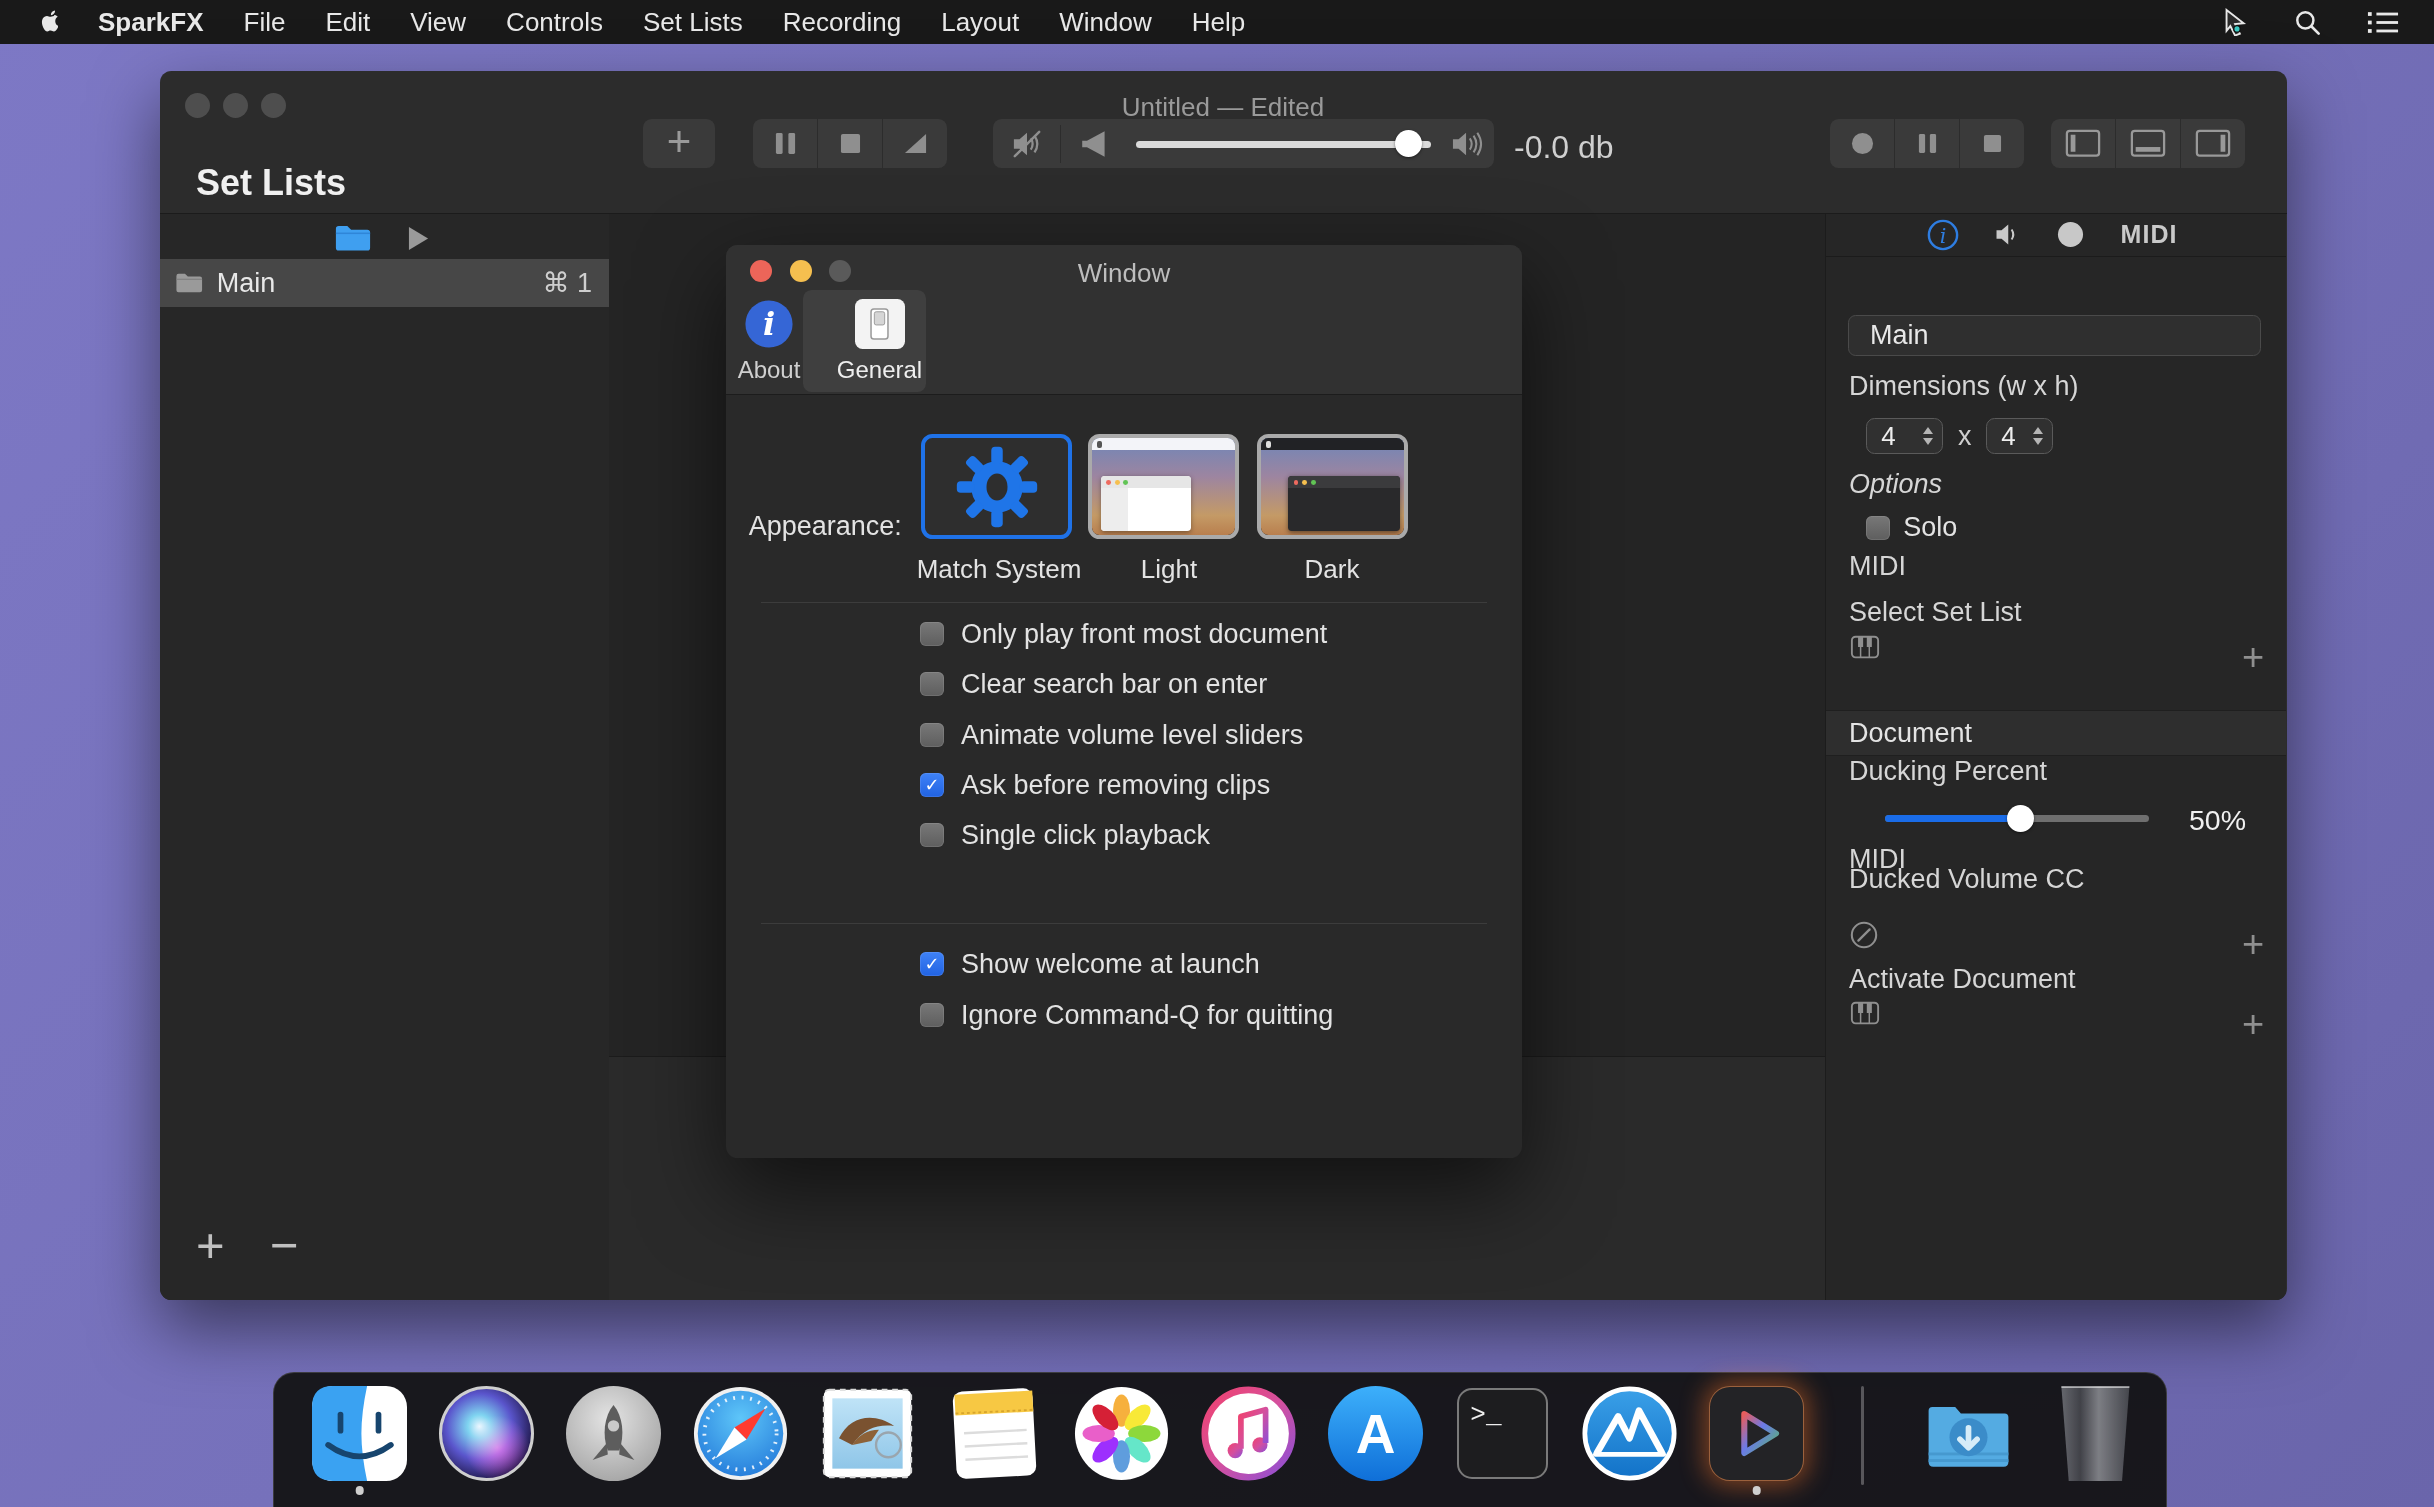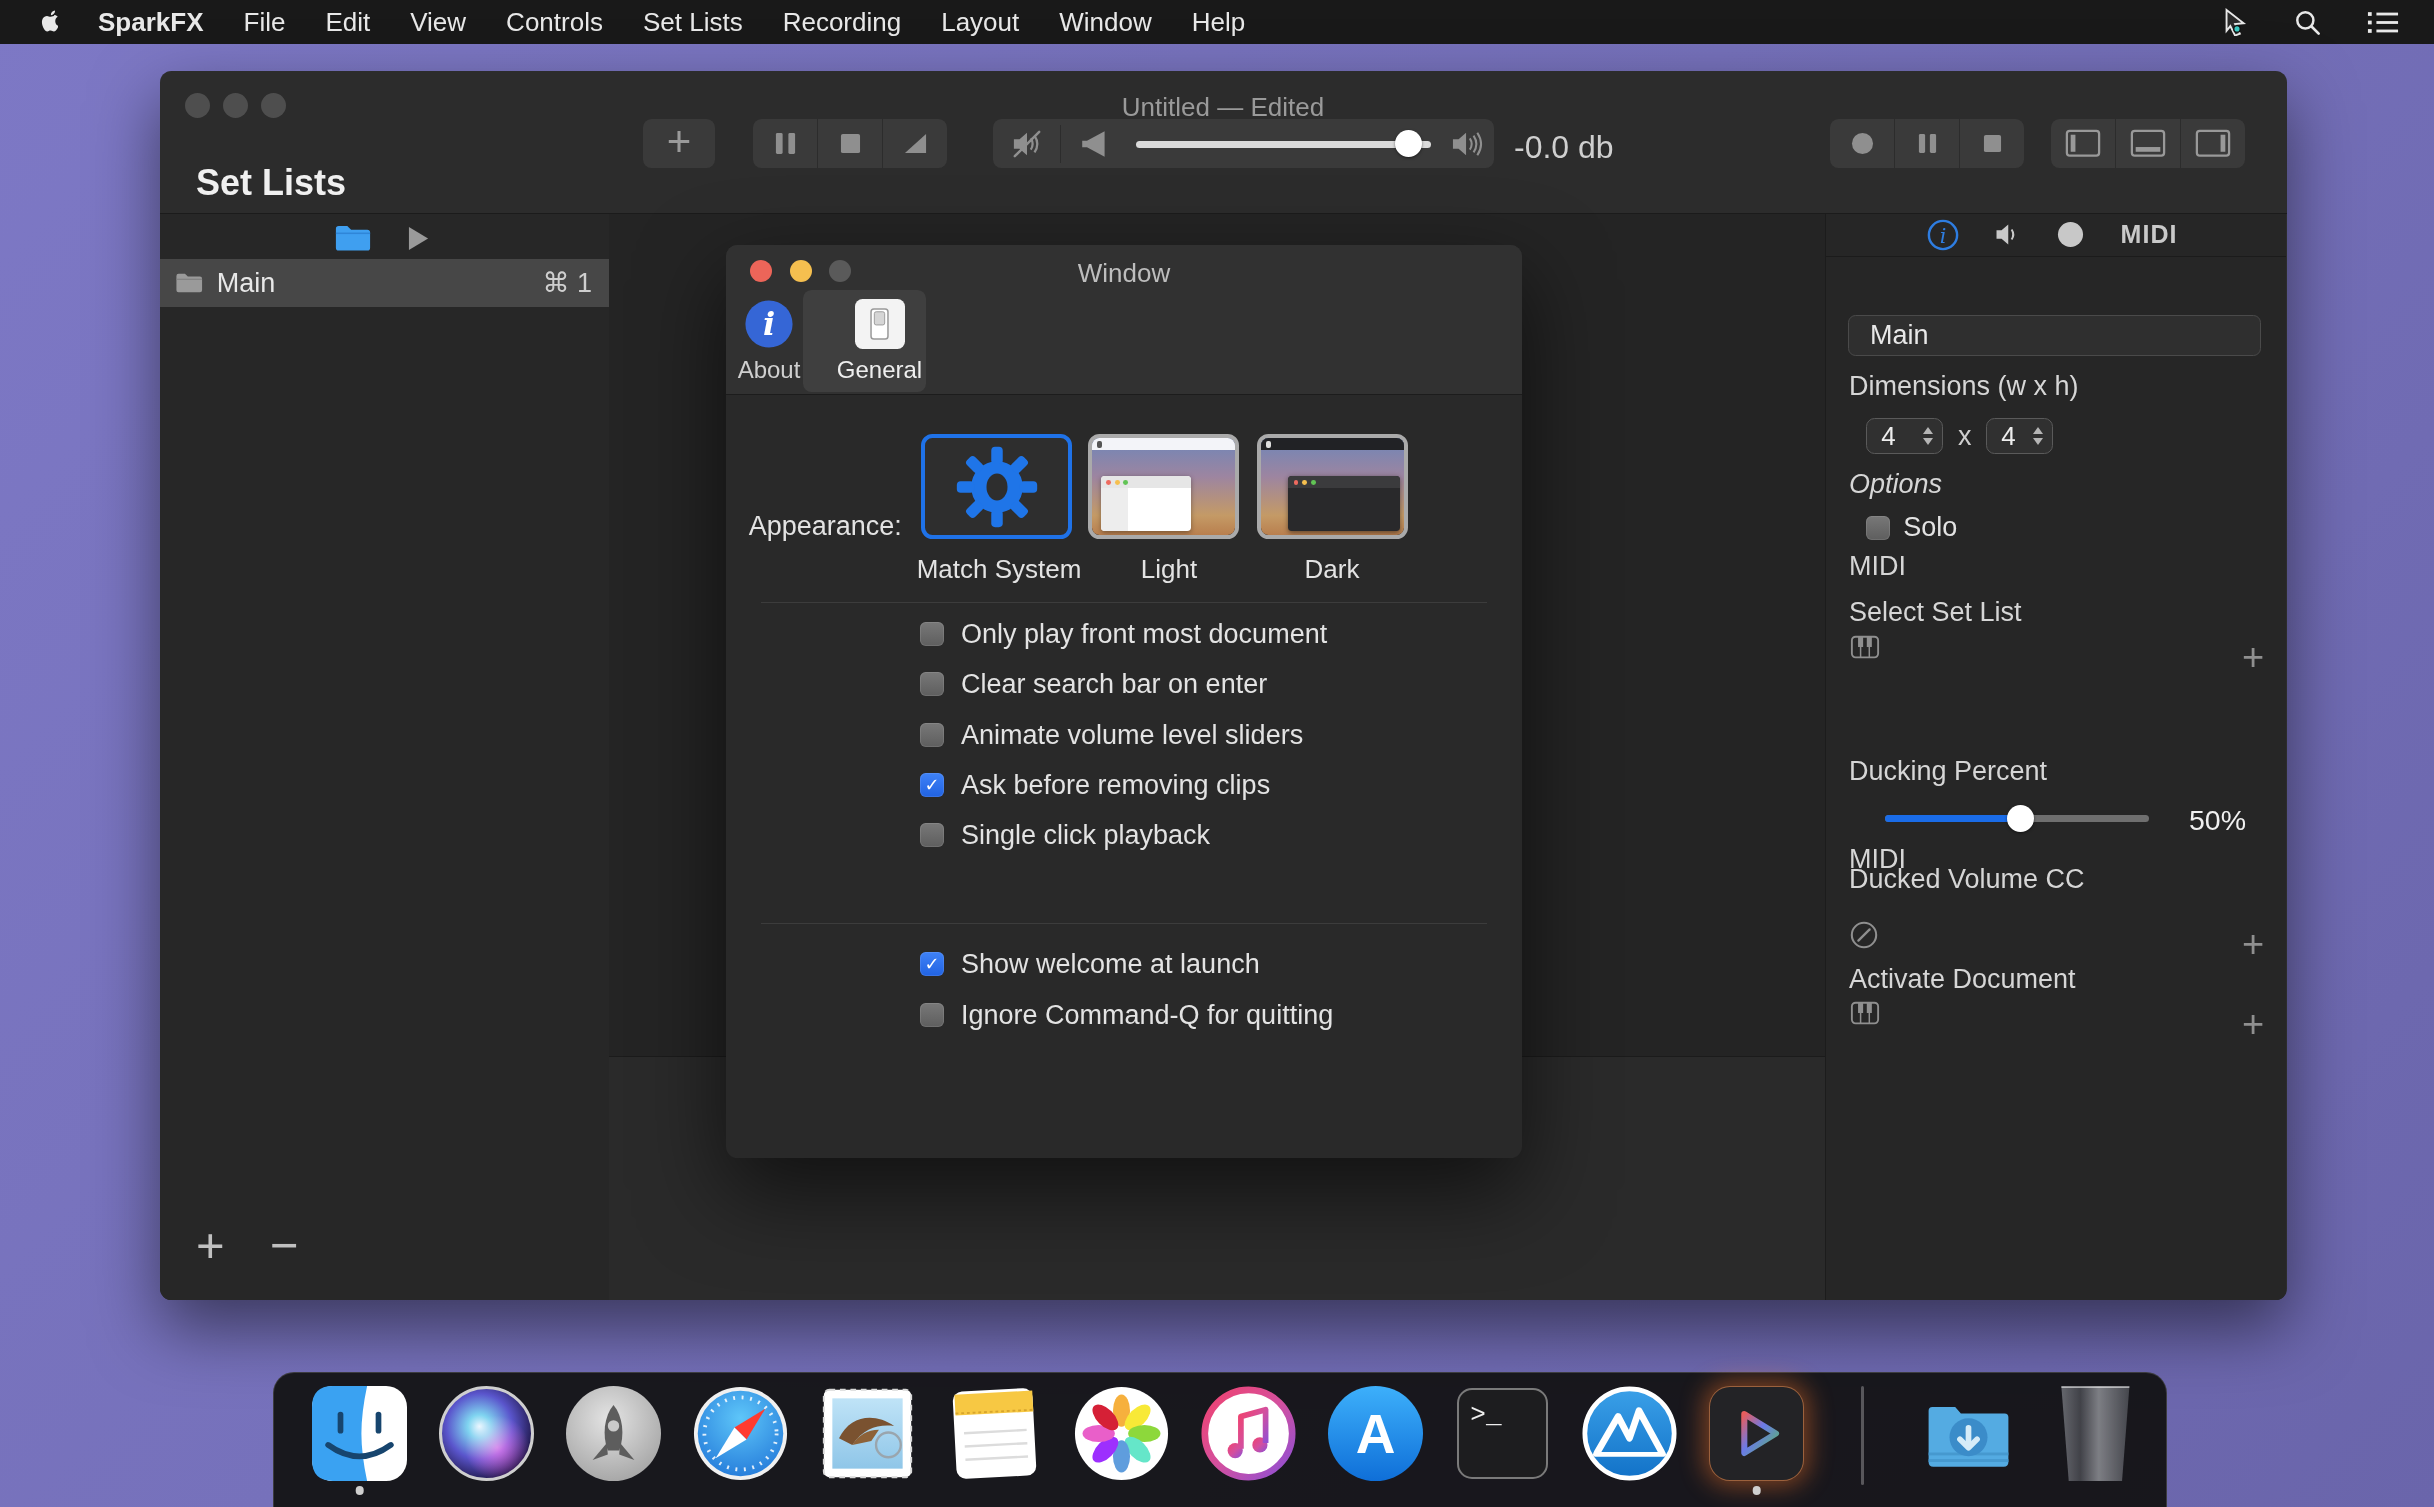--- a/index.html
+++ b/index.html
@@ -317,20 +317,21 @@
         <svg width="30" height="30" viewBox="0 0 32 32">
             <rect x="2" y="5" width="28" height="22" rx="4" fill="none" stroke="#8f8f8f" stroke-width="2"></rect>
             <line x1="11.3" y1="5" x2="11.3" y2="27" stroke="#8f8f8f" stroke-width="1.6"></line>
             <line x1="20.6" y1="5" x2="20.6" y2="27" stroke="#8f8f8f" stroke-width="1.6"></line>
             <rect x="8.6" y="5" width="5.4" height="11" fill="#8f8f8f"></rect>
             <rect x="17.9" y="5" width="5.4" height="11" fill="#8f8f8f"></rect>
           </svg>
       </div>
       <span class="plusbtn" style="left:416px;top:443px;">+</span>
 
+      <div class="band" style="top:496px;">Document</div>
       <div class="ins-label" style="top:557px;">Ducking Percent</div>
       <div class="slider-track" style="left:59px;top:601px;width:264px;height:6.7px;background:#6f6f6f;"></div>
       <div class="slider-track" style="left:59px;top:601px;width:135px;height:6.7px;background:#1a6ce8;"></div>
       <div class="slider-thumb" style="left:181px;top:591px;"></div>
       <div class="abs" style="left:363px;top:590px;color:#f0f0f0;font-size:28.5px;">50%</div>
 
       <div class="ins-label" style="top:645px;">MIDI</div>
       <div class="ins-label" style="top:665px;text-align:right;">Ducked Volume CC</div>
       <div class="abs" style="left:23px;top:706px;">
         <svg width="30" height="30" viewBox="0 0 32 32">

